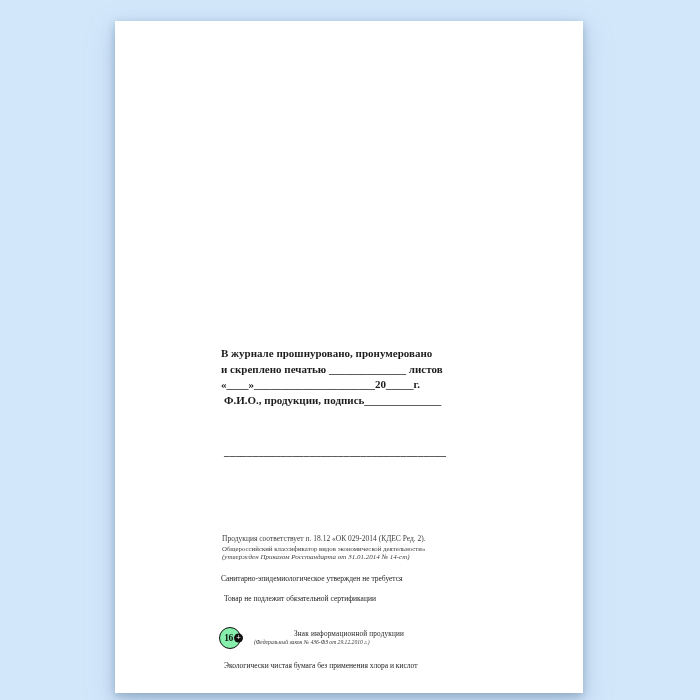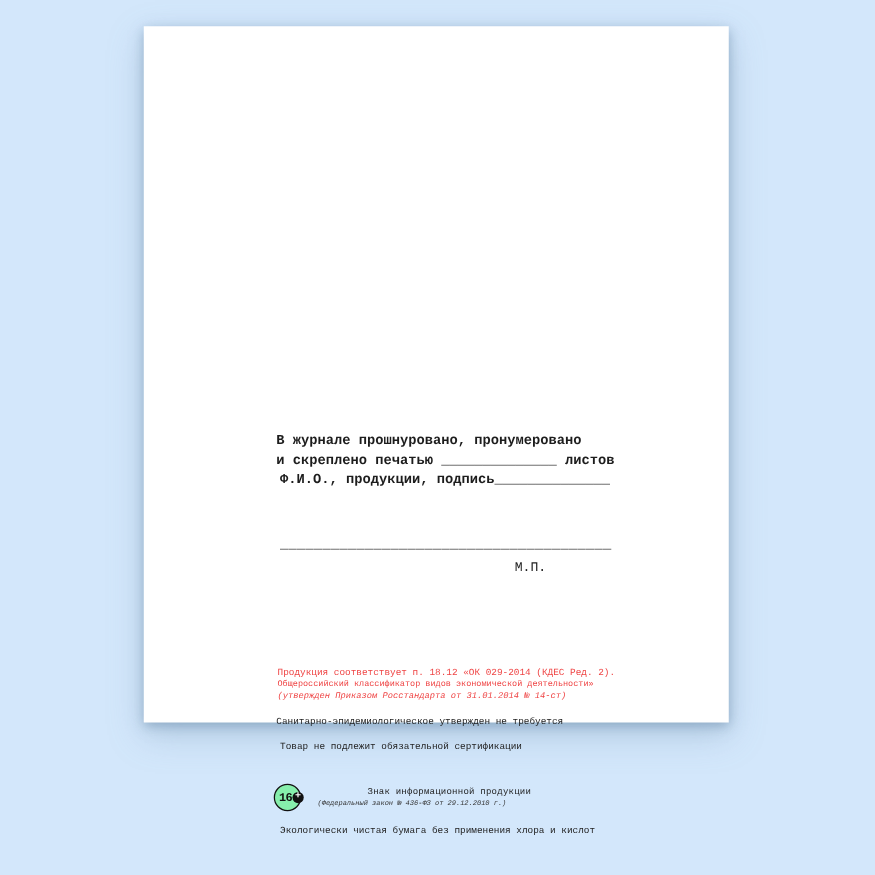--- a/index.html
+++ b/index.html
@@ -6,24 +6,23 @@
   html,body { width:700px; height:700px; }
   body {
     background:#d3e7fb;
     font-family:"Liberation Serif", serif;
     position:relative;
     overflow:hidden;
   }
   .sheet {
     position:absolute;
     left:115px; top:21px;
-    width:468px; height:557px;
+    width:468px; height:672px;
     background:#ffffff;
     box-shadow: 0 3px 9px rgba(104,136,168,0.55), 0 10px 26px rgba(118,148,180,0.35);
-    font-family: Liberation Mono, monospace;
   }
   
   .stamp-block {
     position:absolute;
     left:106px; top:325px;
     width:218px;
     font-size:11px;
     font-weight:bold;
     color:#1d1d1d;
     line-height:15.5px;
@@ -35,21 +34,21 @@
     margin-top:4px;
     text-align:right;
     padding-right:2px;
     font-weight:normal;
     font-size:10.5px;
   }
   
   .compliance {
     position:absolute;
     left:107px; top:513px;
-    color:#ef4444;
+    color:#404040;
     white-space:nowrap;
   }
   .compliance-l1 { font-size:7.5px; line-height:10px; }
   .compliance-l2 { font-size:6.8px; line-height:9px; }
   .compliance-l3 { font-size:7px; line-height:9.5px; font-style:italic; }
   
   .cert-line {
     position:absolute;
     left:106px;
     font-size:7.5px;
@@ -99,23 +98,23 @@
   .age-law { font-size:5.6px; font-style:italic; color:#333; line-height:7px; }
 </style>
 </head>
 <body>
 
 <div class="sheet">
 
   <div class="stamp-block">
     <div class="stamp-line">В журнале прошнуровано, пронумеровано</div>
     <div class="stamp-line">и скреплено печатью ______________ листов</div>
+    <div class="stamp-line">«____»______________________20_____г.</div>
     <div class="stamp-line indent">Ф.И.О., продукции, подпись______________</div>
     <div class="stamp-line indent rule">_______________________________________</div>
-    <div class="seal-abbr">М.П.</div>
   </div>
 
   <div class="compliance">
     <div class="compliance-l1">Продукция соответствует п. 18.12 «ОК 029-2014 (КДЕС Ред. 2).</div>
     <div class="compliance-l2">Общероссийский классификатор видов экономической деятельности»</div>
     <div class="compliance-l3">(утвержден Приказом Росстандарта от 31.01.2014 № 14-ст)</div>
   </div>
 
   <div class="cert-line cert-1">Санитарно-эпидемиологическое утвержден не требуется</div>
   <div class="cert-line cert-2">Товар не подлежит обязательной сертификации</div>

